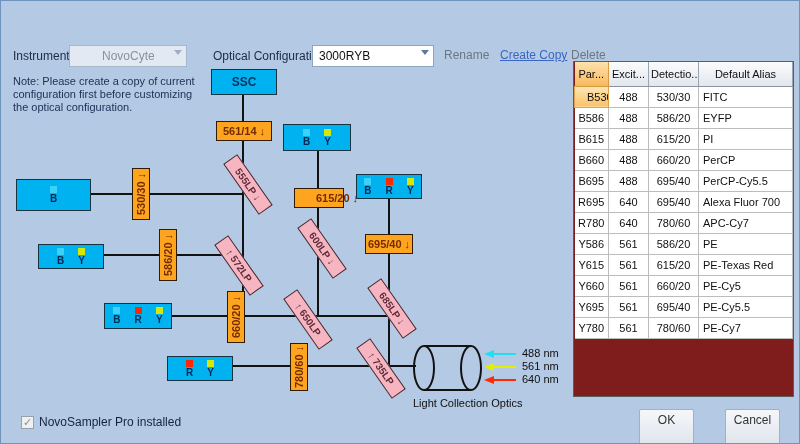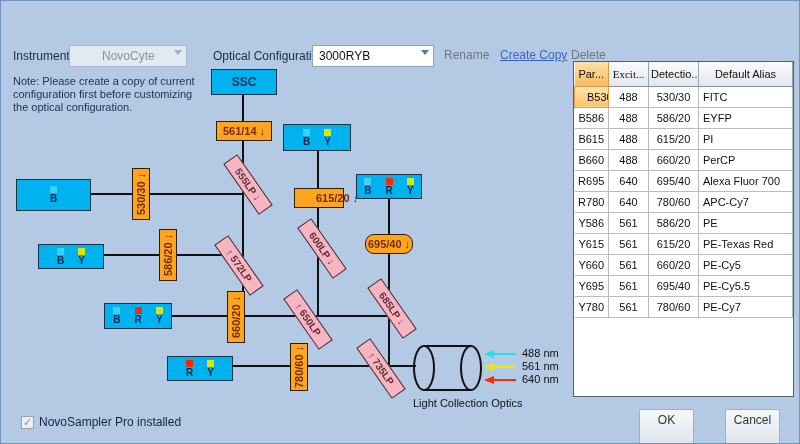--- a/index.html
+++ b/index.html
@@ -35,21 +35,21 @@
     font-size:11px;display:flex;align-items:center;justify-content:center;white-space:nowrap;}
   .filt.vert span{transform:rotate(-90deg);white-space:nowrap;}
   .dich{position:absolute;width:62px;height:17px;background:#f7b5c2;border:1px solid #3a2a30;color:#5e2c38;
     font-weight:bold;font-size:10px;display:flex;align-items:center;justify-content:center;
     white-space:nowrap;transform:rotate(55deg);}
   .legend-row{position:absolute;display:flex;align-items:flex-end;gap:5px;}
   .legend-row .ltxt{font-size:11px;color:#101010;white-space:nowrap;}
   .optics-label{position:absolute;left:412px;top:396px;font-size:11px;color:#101010;white-space:nowrap;}
 
   
-  .gridwrap{position:absolute;left:572px;top:60px;width:221px;height:336px;background:#ffffff;border:1px solid #5c5c5c;}
+  .gridwrap{position:absolute;left:572px;top:60px;width:221px;height:336px;background:#7f1d1d;border:1px solid #5c5c5c;}
   table.grid{border-collapse:collapse;table-layout:fixed;width:219px;font-size:11px;color:#101010;}
   .grid th{height:24px;font-weight:normal;text-align:center;background:linear-gradient(#fbfbfc,#e2e6ec);
     border-right:1px solid #9aa4b2;border-bottom:1px solid #8a94a4;padding:0 2px;overflow:hidden;white-space:nowrap;}
   .grid th.sel{background:linear-gradient(#fde2ad,#f9b95c);border-right:1px solid #d99a44;border-bottom:1px solid #d99a44;}
   .grid td{height:21px;background:#ffffff;border-right:1px solid #bcbcbc;border-bottom:1px solid #bcbcbc;
     text-align:center;padding:0 2px;overflow:hidden;white-space:nowrap;}
   .grid td.alias{text-align:left;padding-left:4px;}
   .grid td.selcell{background:linear-gradient(#fde7b6,#fbc266);border:1px solid #e0a04a;padding-left:12px;}
 
   .btn{position:absolute;width:55px;height:40px;background:linear-gradient(#f5f7fa,#dde3ec);
@@ -89,21 +89,21 @@
 
   <div class="dich" style="left:216px;top:175px;">555LP ↓</div>
   <div class="dich" style="left:207px;top:256px;">↑ 572LP</div>
   <div class="dich" style="left:290px;top:239px;">600LP ↓</div>
   <div class="dich" style="left:276px;top:310px;">↑ 650LP</div>
   <div class="dich" style="left:360px;top:299px;">685LP ↓</div>
   <div class="dich" style="left:349px;top:359px;">↑ 735LP</div>
 
   <div class="filt" style="left:215px;top:120px;width:56px;height:20px;">561/14 ↓</div>
   <div class="filt" style="left:293px;top:187px;width:50px;height:20px;padding-left:36px;">615/20 ↓</div>
-  <div class="filt" style="left:364px;top:233px;width:48px;height:20px;border-radius:9px;">695/40 ↓</div>
+  <div class="filt" style="left:364px;top:233px;width:48px;height:20px;">695/40 ↓</div>
   <div class="filt vert" style="left:131px;top:167px;width:18px;height:52px;">
       <span>530/30 ↓</span>
     </div>
   <div class="filt vert" style="left:158px;top:228px;width:18px;height:52px;">
       <span>586/20 ↓</span>
     </div>
   <div class="filt vert" style="left:226px;top:290px;width:18px;height:52px;">
       <span>660/20 ↓</span>
     </div>
   <div class="filt vert" style="left:289px;top:342px;width:18px;height:48px;">
@@ -207,21 +207,21 @@
     <span class="ltxt">640 nm</span>
   </div>
 
   <div class="optics-label">Light Collection Optics</div>
 
   <div class="gridwrap">
     <table class="grid">
       <thead>
         <tr>
           <th class="sel" style="width:34px;">Par...</th>
-          <th style="width:40px;font-family:Liberation Serif, serif;">Excit...</th>
+          <th style="width:40px;">Excit...</th>
           <th style="width:50px;">Detectio...</th>
           <th>Default Alias</th>
         </tr>
       </thead>
       <tbody>
           <tr>
             <td class="selcell">B530</td>
             <td>488</td>
             <td>530/30</td>
             <td class="alias">FITC</td>
@@ -238,20 +238,26 @@
             <td>615/20</td>
             <td class="alias">PI</td>
           </tr>
           <tr>
             <td>B660</td>
             <td>488</td>
             <td>660/20</td>
             <td class="alias">PerCP</td>
           </tr>
           <tr>
+            <td>B695</td>
+            <td>488</td>
+            <td>695/40</td>
+            <td class="alias">PerCP-Cy5.5</td>
+          </tr>
+          <tr>
             <td>R695</td>
             <td>640</td>
             <td>695/40</td>
             <td class="alias">Alexa Fluor 700</td>
           </tr>
           <tr>
             <td>R780</td>
             <td>640</td>
             <td>780/60</td>
             <td class="alias">APC-Cy7</td>

